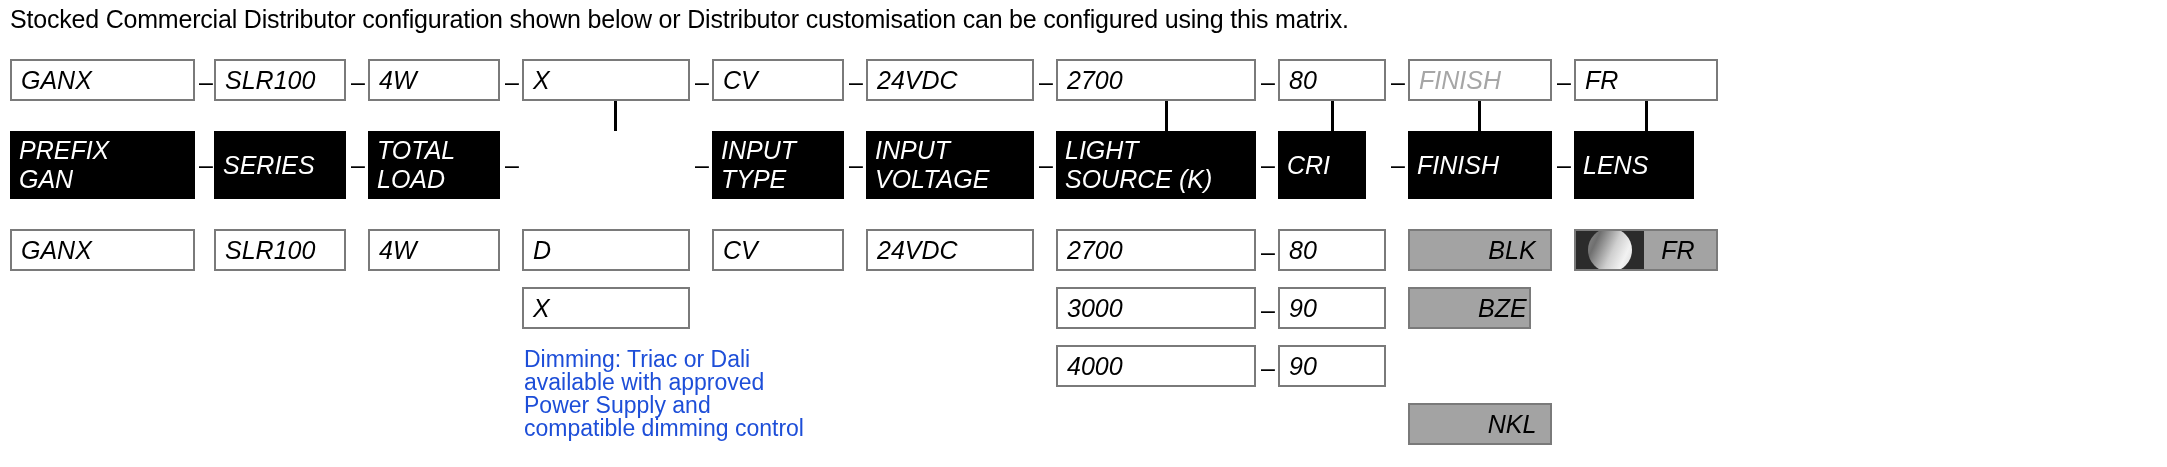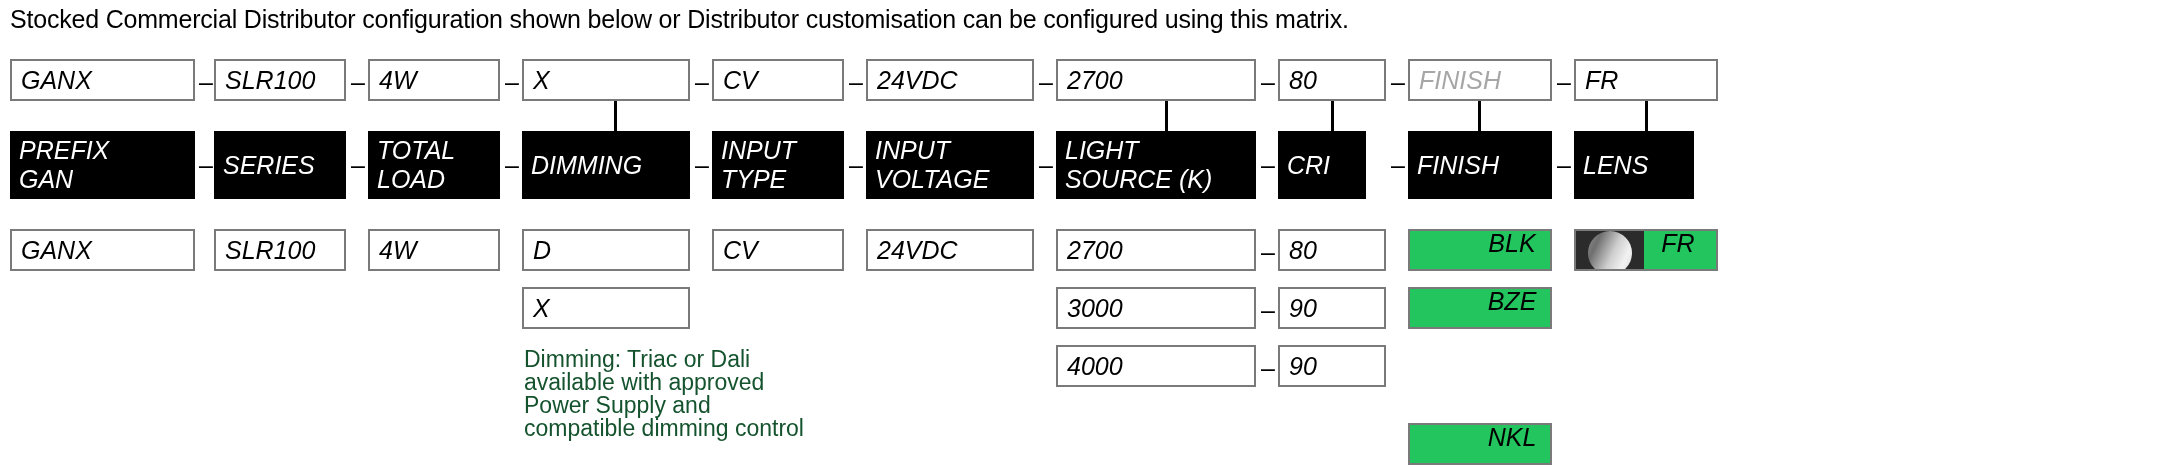--- a/index.html
+++ b/index.html
@@ -62,23 +62,23 @@
 
   .vline{
     position:absolute;
     width:3px;
     background:#000;
   }
 
   
   .swatchcell{
     border:2px solid #7a7a7a;
-    background:#22c55e;
+    background:#a3a3a3;
     display:flex;
-    align-items:flex-start;
+    align-items:center;
     box-sizing:border-box;
     overflow:hidden;
   }
   .swatch{width:68px;flex:0 0 68px;}
   .swatchlabel{
     flex:1 1 auto;
     display:flex;align-items:center;justify-content:center;
     font-size:25px;line-height:1;color:#000;
     padding-right:4px;
   }
@@ -88,21 +88,21 @@
   }
   .lensball{
     width:44px;height:44px;border-radius:50%;
     background:linear-gradient(115deg,#8f8f8f 0%,#6f6f6f 22%,#cfcfcf 55%,#f2f2f2 78%,#d8d8d8 100%);
   }
 
   .note{
     position:absolute;
     font-size:23px;
     line-height:23px;
-    color:#14532d;
+    color:#1d4ed8;
     white-space:pre-line;
   }
 </style>
 </head>
 <body>
 
 <div class="stage">
 
   <div class="intro">Stocked Commercial Distributor configuration shown below or Distributor customisation can be configured using this matrix.</div>
 
@@ -152,24 +152,20 @@
     <span></span>
   </div>
   <div class="dash" style="left:349px;top:153px;width:18px;">–</div>
 
   <div class="abs hdr" style="left:368px;top:131px;width:132px;height:68px;">
     <span>TOTAL</span>
     <span>LOAD</span>
   </div>
   <div class="dash" style="left:503px;top:153px;width:18px;">–</div>
 
-  <div class="abs hdr" style="left:522px;top:131px;width:168px;height:68px;">
-    <span>DIMMING</span>
-    <span></span>
-  </div>
   <div class="dash" style="left:693px;top:153px;width:18px;">–</div>
 
   <div class="abs hdr" style="left:712px;top:131px;width:132px;height:68px;">
     <span>INPUT</span>
     <span>TYPE</span>
   </div>
   <div class="dash" style="left:847px;top:153px;width:18px;">–</div>
 
   <div class="abs hdr" style="left:866px;top:131px;width:168px;height:68px;">
     <span>INPUT</span>
@@ -229,32 +225,32 @@
     <div class="swatchlabel">FR</div>
   </div>
 
   <div class="abs cell" style="left:522px;top:287px;width:168px;height:42px;">X</div>
 
   <div class="abs cell" style="left:1056px;top:287px;width:200px;height:42px;">3000</div>
   <div class="dash" style="left:1259px;top:298px;width:18px;">–</div>
 
   <div class="abs cell" style="left:1278px;top:287px;width:108px;height:42px;">90</div>
 
-  <div class="abs swatchcell" style="left:1408px;top:287px;width:144px;height:42px;">
+  <div class="abs swatchcell" style="left:1408px;top:287px;width:123px;height:42px;">
     <div class="swatch" style="background:#f07d21;"></div>
     <div class="swatchlabel">BZE</div>
   </div>
 
   <div class="abs cell" style="left:1056px;top:345px;width:200px;height:42px;">4000</div>
   <div class="dash" style="left:1259px;top:356px;width:18px;">–</div>
 
   <div class="abs cell" style="left:1278px;top:345px;width:108px;height:42px;">90</div>
 
 
-  <div class="abs swatchcell" style="left:1408px;top:403px;width:144px;height:42px;margin-top:20px;">
+  <div class="abs swatchcell" style="left:1408px;top:403px;width:144px;height:42px;">
     <div class="swatch" style="background:#7f7f7f;"></div>
     <div class="swatchlabel">NKL</div>
   </div>
 
   <div class="note" style="left:524px;top:348px;width:400px;">Dimming: Triac or Dali
 available with approved
 Power Supply and
 compatible dimming control</div>
 
 </div>

